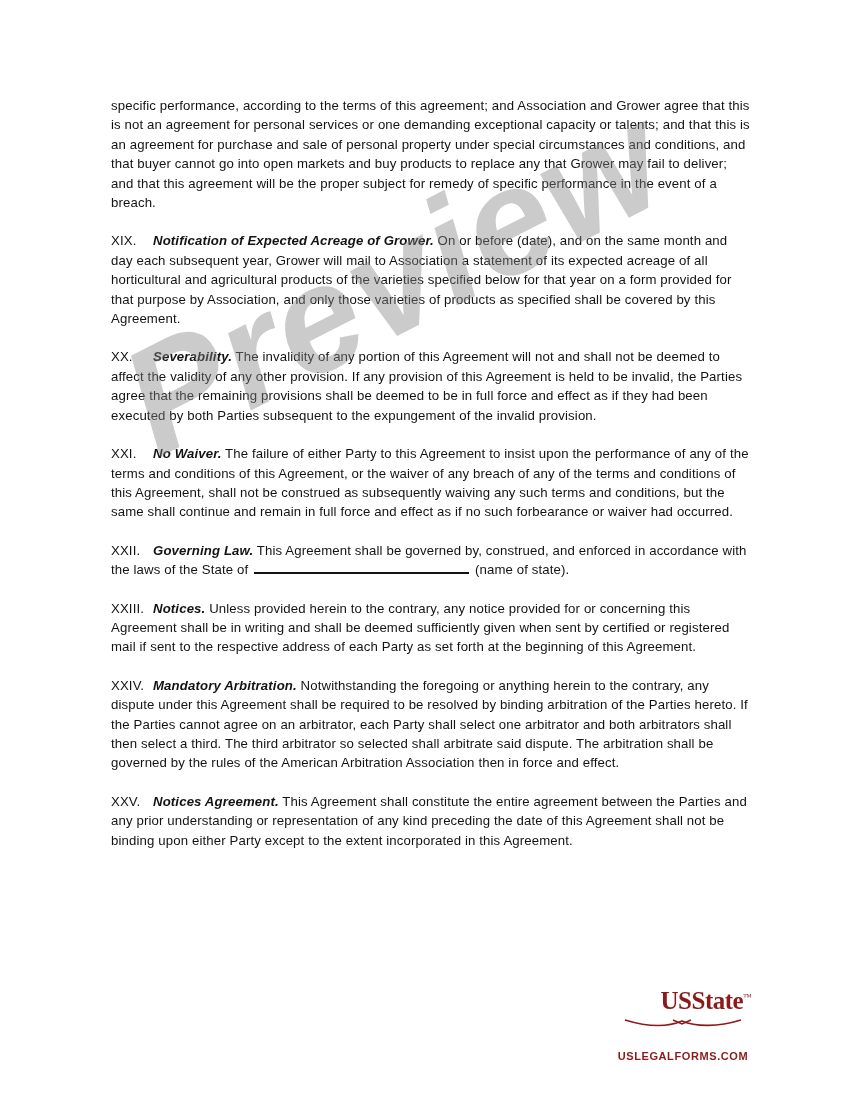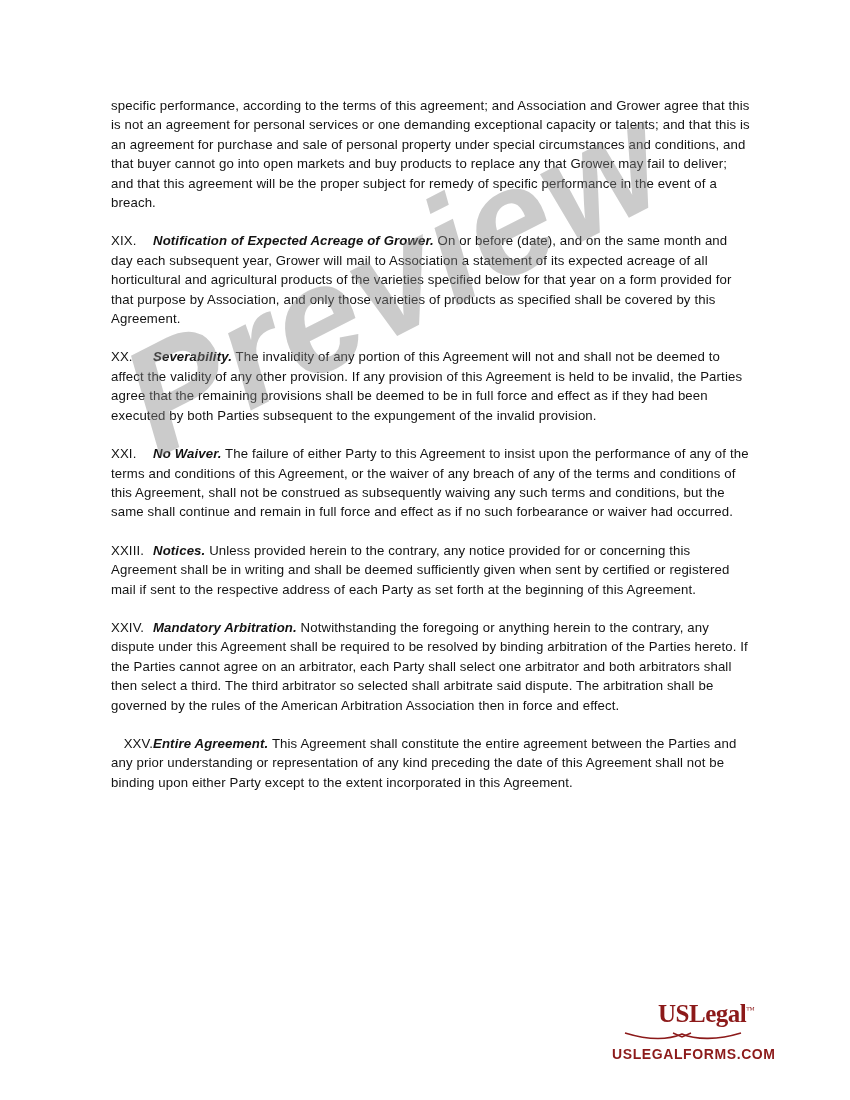--- a/index.html
+++ b/index.html
@@ -42,21 +42,21 @@
 
   .num {
     font-weight: normal;
   }
   .num-xix { display: inline-block; min-width: 42px; }
   .num-xx  { display: inline-block; min-width: 42px; }
   .num-xxi { display: inline-block; min-width: 42px; }
   .num-xxii { display: inline-block; min-width: 42px; }
   .num-xxiii { display: inline-block; min-width: 42px; }
   .num-xxiv { display: inline-block; min-width: 42px; }
-  .num-xxv { display: inline-block; min-width: 42px; text-align: right; }
+  .num-xxv { display: inline-block; min-width: 42px; }
 
   .hdg {
     font-weight: bold;
     font-style: italic;
   }
   .ital {
   }
   .allbold {
     font-weight: normal;
   }
@@ -123,25 +123,25 @@
     vertical-align: super;
     font-weight: normal;
   }
   #footer-logo .logo-swoosh {
     margin: 1px auto 0 auto;
     width: 120px;
     height: 10px;
   }
   #footer-logo .logo-sub {
     font-family: "Liberation Sans", sans-serif;
-    font-size: 14px;
+    font-size: 11px;
     font-weight: bold;
     color: #8c1a1a;
     letter-spacing: 0.6px;
-    margin-top: 1px;
+    margin-top: 18px;
   }
 </style>
 </head>
 <body>
 
 <div id="page">
 
   <div id="doc-body">
 
     <p class="para">specific performance, according to the terms of this agreement; and Association and Grower agree that this is not an agreement for personal services or one demanding exceptional capacity or talents; and that this is an agreement for purchase and sale of personal property under special circumstances and conditions, and that buyer cannot go into open markets and buy products to replace any that Grower may fail to deliver; and that this agreement will be the proper subject for remedy of specific performance in the event of a breach.</p>
@@ -151,41 +151,44 @@
     </p>
 
     <p class="para">
       <span class="num num-xx">XX.</span><span class="hdg">Severability.</span><span> The invalidity of any portion of this Agreement will not and shall not be deemed to affect the validity of any other provision.  If any provision of this Agreement is held to be invalid, the Parties agree that the remaining provisions shall be deemed to be in full force and effect as if they had been executed by both Parties subsequent to the expungement of the invalid provision.</span>
     </p>
 
     <p class="para">
       <span class="num num-xxi">XXI.</span><span class="hdg">No Waiver.</span><span> The failure of either Party to this Agreement to insist upon the performance of any of the terms and conditions of this Agreement, or the waiver of any breach of any of the terms and conditions of this Agreement, shall not be construed as subsequently waiving any such terms and conditions, but the same shall continue and remain in full force and effect as if no such forbearance or waiver had occurred.</span>
     </p>
 
+    <p class="para">
+      <span class="num num-xxii">XXII.</span><span class="hdg">Governing Law.</span><span> This Agreement shall be governed by, construed, and enforced in accordance with the laws of the State of </span><span class="blank-line"></span><span class="ital"> (name of state)</span><span>.</span>
+    </p>
 
     <p class="para">
       <span class="num num-xxiii">XXIII.</span><span class="hdg">Notices.</span><span class="allbold"> Unless provided herein to the contrary, any notice provided for or concerning this Agreement shall be in writing and shall be deemed sufficiently given when sent by certified or registered mail if sent to the respective address of each Party as set forth at the beginning of this Agreement</span><span>.</span>
     </p>
 
     <p class="para">
       <span class="num num-xxiv">XXIV.</span><span class="hdg">Mandatory Arbitration.</span><span class="allbold"> Notwithstanding the foregoing or anything herein to the contrary</span><span>, any dispute under this Agreement shall be required to be resolved by binding arbitration of the Parties hereto.  If the Parties cannot agree on an arbitrator, each Party shall select one arbitrator and both arbitrators shall then select a third.  The third arbitrator so selected shall arbitrate said dispute. The arbitration shall be governed by the rules of the American Arbitration Association then in force and effect.</span>
     </p>
 
     <p class="para">
-      <span class="num num-xxv">XXV.</span><span class="hdg">Entire Agreement.</span><span> This Agreement shall constitute the entire agreement between the Parties and any prior understanding or representation of any kind preceding the date of this Agreement shall not be binding upon either Party except to the extent incorporated in this Agreement.</span>
+      <span class="num num-xxv">XXV.</span><span class="hdg">Notices Agreement.</span><span> This Agreement shall constitute the entire agreement between the Parties and any prior understanding or representation of any kind preceding the date of this Agreement shall not be binding upon either Party except to the extent incorporated in this Agreement.</span>
     </p>
 
   </div>
 
   <div id="watermark">
     <div class="wm-text">Preview</div>
   </div>
 
   <div id="footer-logo">
-    <div class="logo-main"><span class="us">US</span><span class="legal">Legal</span><span class="tm">™</span></div>
+    <div class="logo-main"><span class="us">US</span><span class="legal">State</span><span class="tm">™</span></div>
     <svg class="logo-swoosh" viewBox="0 0 120 10">
       <path d="M2 2 C 25 9, 45 9, 59 3 C 73 9, 95 9, 118 2" stroke="#8c1a1a" stroke-width="1.6" fill="none"></path>
       <path d="M50 2 L59 6 L68 2" stroke="#8c1a1a" stroke-width="1.4" fill="none"></path>
     </svg>
     <div class="logo-sub">USLEGALFORMS.COM</div>
   </div>
 
 </div>
 
 </body></html>

